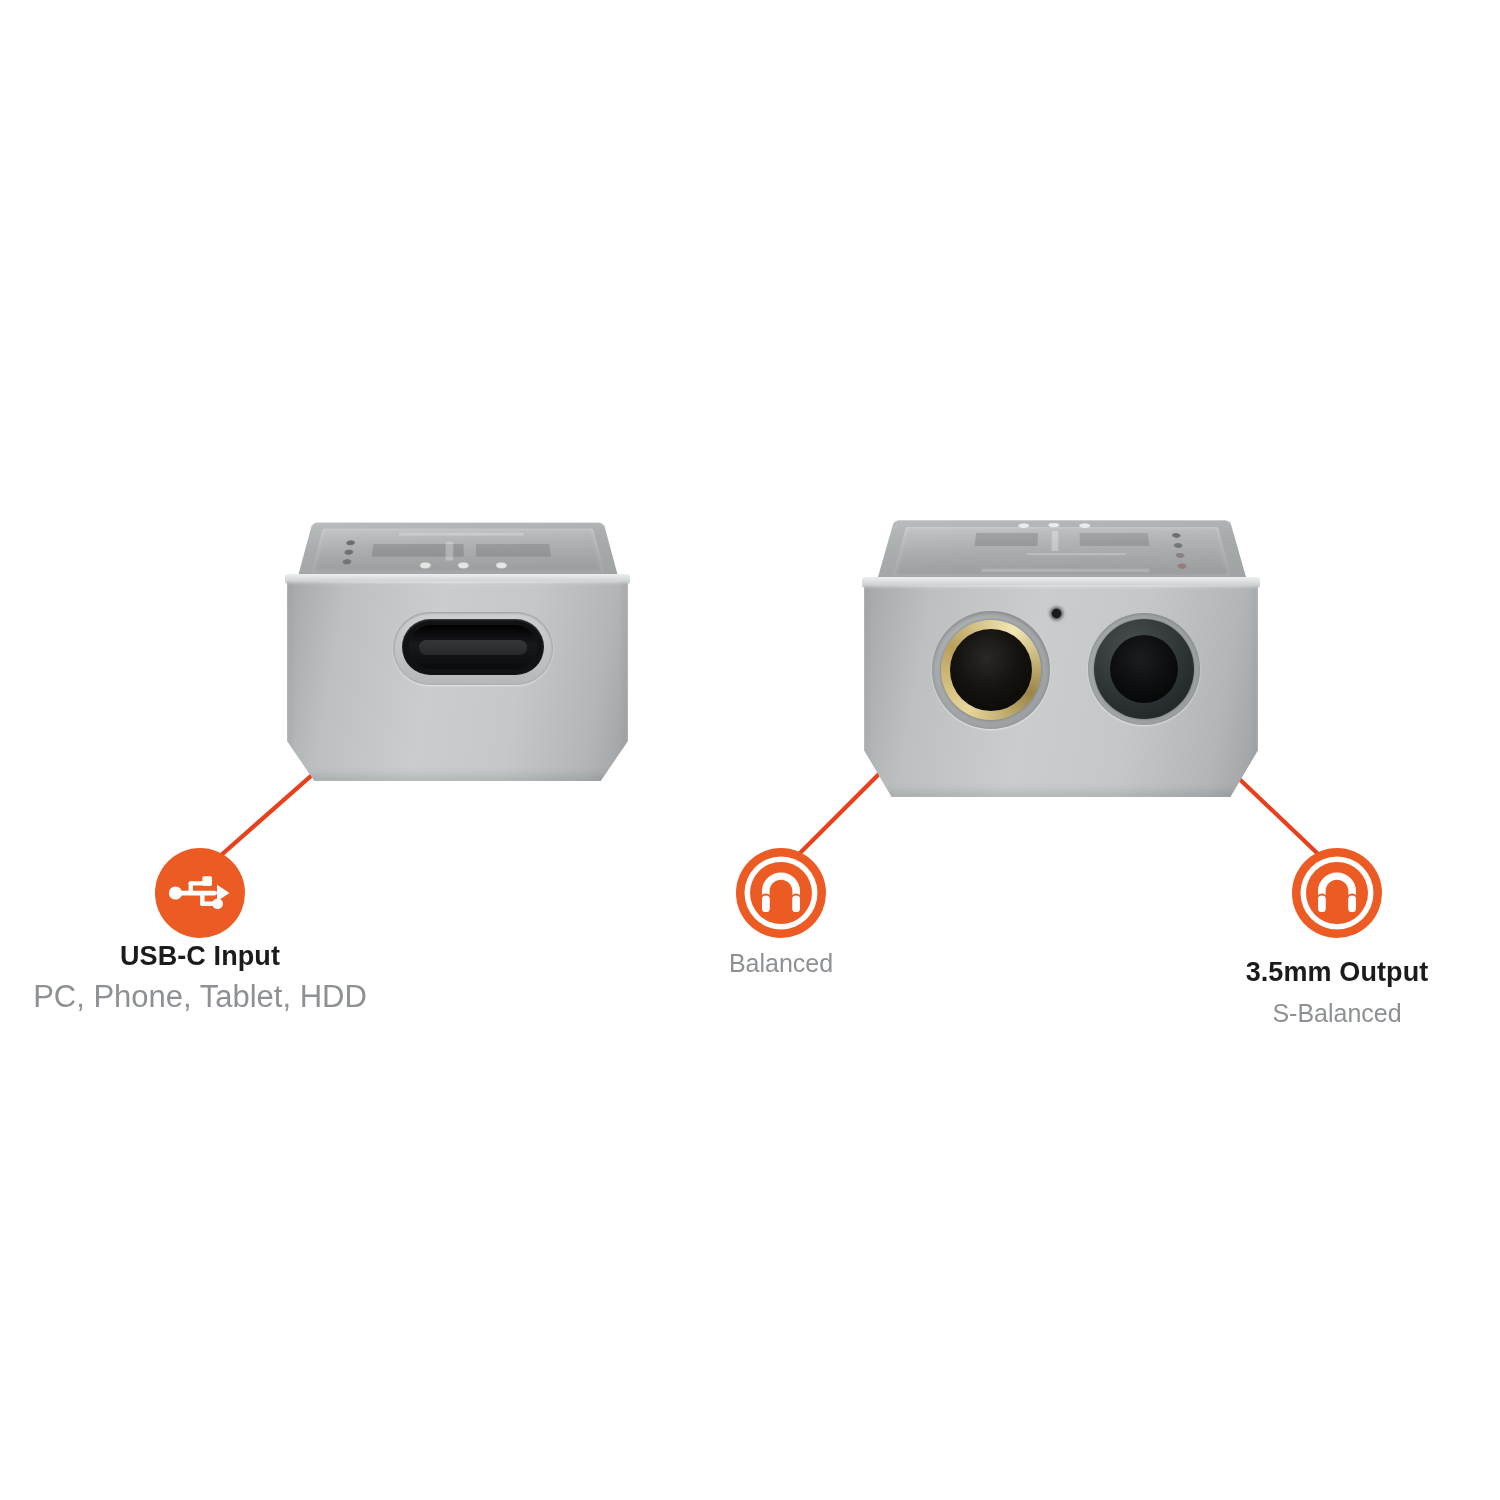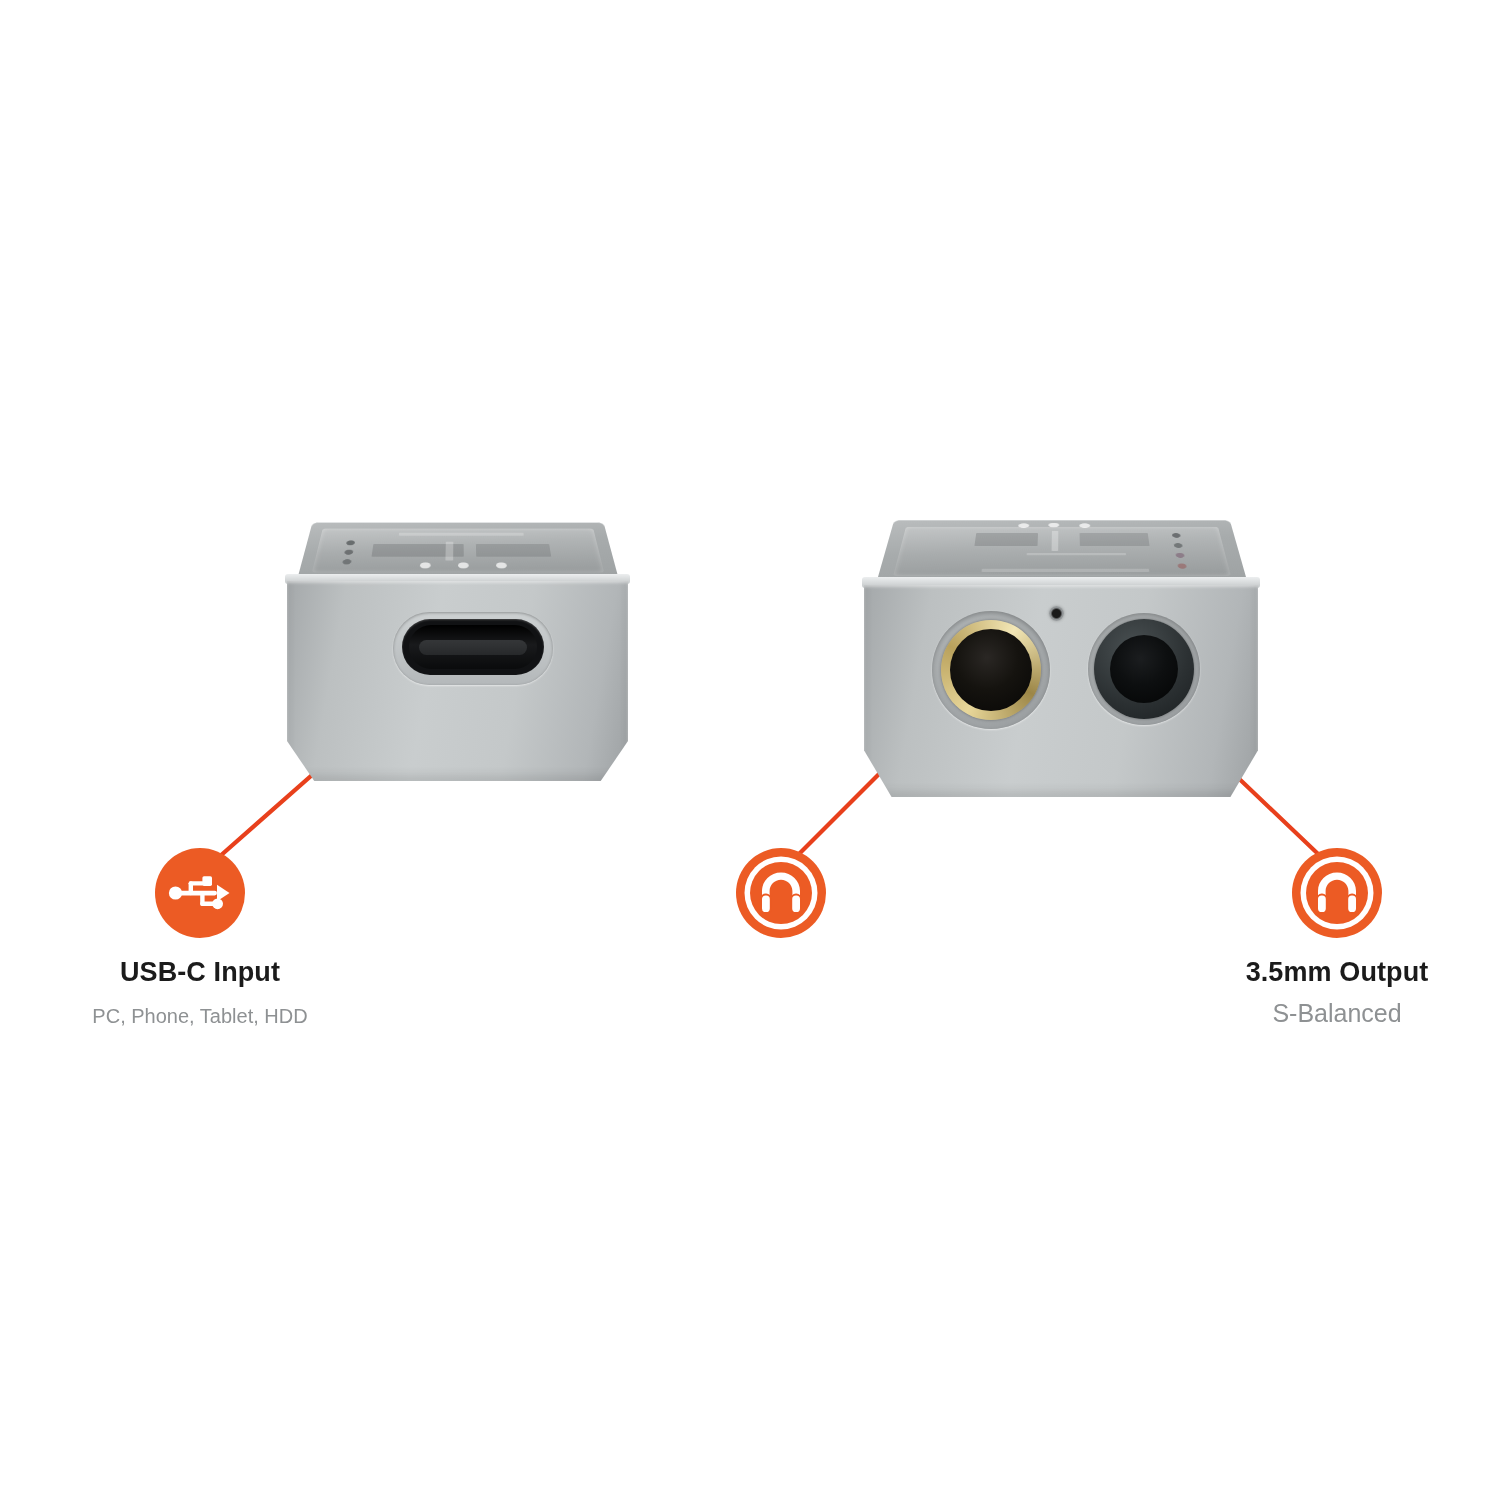--- a/index.html
+++ b/index.html
@@ -245,35 +245,36 @@
           <path d="M62 36.8 L74.5 45 L62 53.2 Z"></path>
           <rect x="33.6" y="33.2" width="4.4" height="14" rx="2.1"></rect>
           <rect x="33.6" y="33.2" width="16" height="4.4" rx="2.2"></rect>
           <rect x="47.4" y="28.3" width="9.6" height="9.6" rx="1.6"></rect>
           <rect x="45.2" y="44" width="4.4" height="14" rx="2.1"></rect>
           <rect x="45.2" y="53.6" width="16" height="4.4" rx="2.2"></rect>
           <circle cx="62.6" cy="55.8" r="5.4"></circle>
         </g>
       </svg>
     </div>
-    <div class="callout-title" style="font-size:27px; margin-top:19px;">USB-C Input</div>
-    <div class="callout-sub" style="font-size:20px; margin-top:17px;">PC, Phone, Tablet, HDD</div>
+    <div class="callout-title" style="font-size:27px; margin-top:3px;">USB-C Input</div>
+    <div class="callout-sub" style="font-size:31px; margin-top:7px;">PC, Phone, Tablet, HDD</div>
   </div>
 
   <div class="callout" style="left:606px; top:848px; width:350px;">
     <div class="badge" style="width:90px; height:90px;">
       <svg viewBox="0 0 90 90" width="90" height="90">
         <circle cx="45" cy="45" r="45" fill="#ec5b24"></circle>
         <circle cx="45" cy="45" r="36.5" fill="#ffffff"></circle>
         <circle cx="45" cy="45" r="31" fill="#ec5b24"></circle>
         <path d="M45 24.5c-10.6 0-19 8.2-19 18.6v10.4h7.6V43.1c0-6.3 5.1-11.3 11.4-11.3s11.4 5 11.4 11.3v10.4H64V43.1c0-10.4-8.4-18.6-19-18.6z" fill="#ffffff"></path>
         <rect x="25.1" y="46.5" width="9.6" height="18.5" rx="4.6" fill="#ffffff" stroke="#ec5b24" stroke-width="1.8"></rect>
         <rect x="55.3" y="46.5" width="9.6" height="18.5" rx="4.6" fill="#ffffff" stroke="#ec5b24" stroke-width="1.8"></rect>
       </svg>
     </div>
+    <div class="callout-sub" style="font-size:25px; margin-top:11px;">Balanced</div>
   </div>
 
   <div class="callout" style="left:1162px; top:848px; width:350px;">
     <div class="badge" style="width:90px; height:90px;">
       <svg viewBox="0 0 90 90" width="90" height="90">
         <circle cx="45" cy="45" r="45" fill="#ec5b24"></circle>
         <circle cx="45" cy="45" r="36.5" fill="#ffffff"></circle>
         <circle cx="45" cy="45" r="31" fill="#ec5b24"></circle>
         <path d="M45 24.5c-10.6 0-19 8.2-19 18.6v10.4h7.6V43.1c0-6.3 5.1-11.3 11.4-11.3s11.4 5 11.4 11.3v10.4H64V43.1c0-10.4-8.4-18.6-19-18.6z" fill="#ffffff"></path>
         <rect x="25.1" y="46.5" width="9.6" height="18.5" rx="4.6" fill="#ffffff" stroke="#ec5b24" stroke-width="1.8"></rect>

